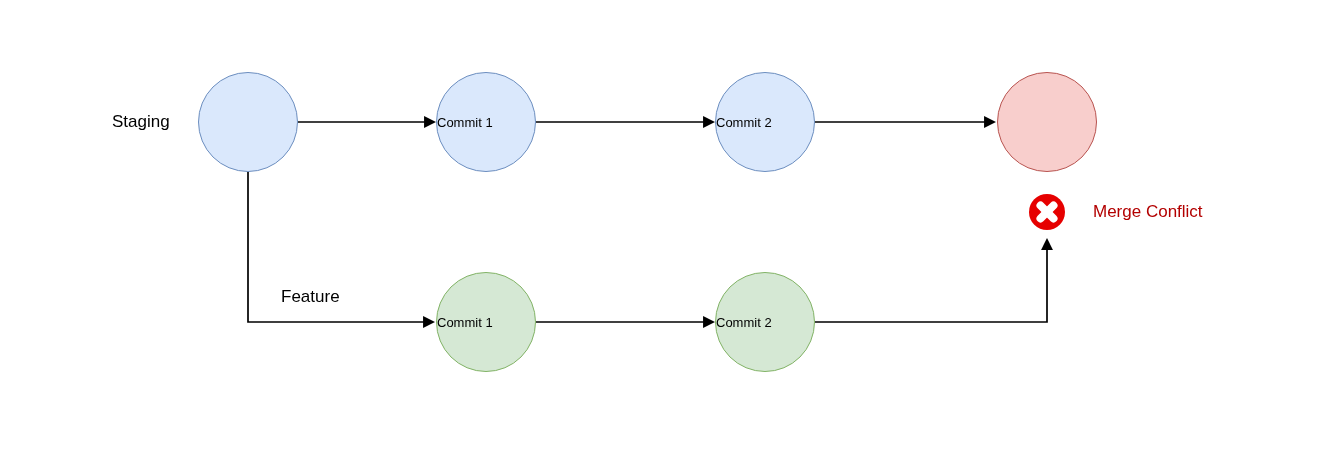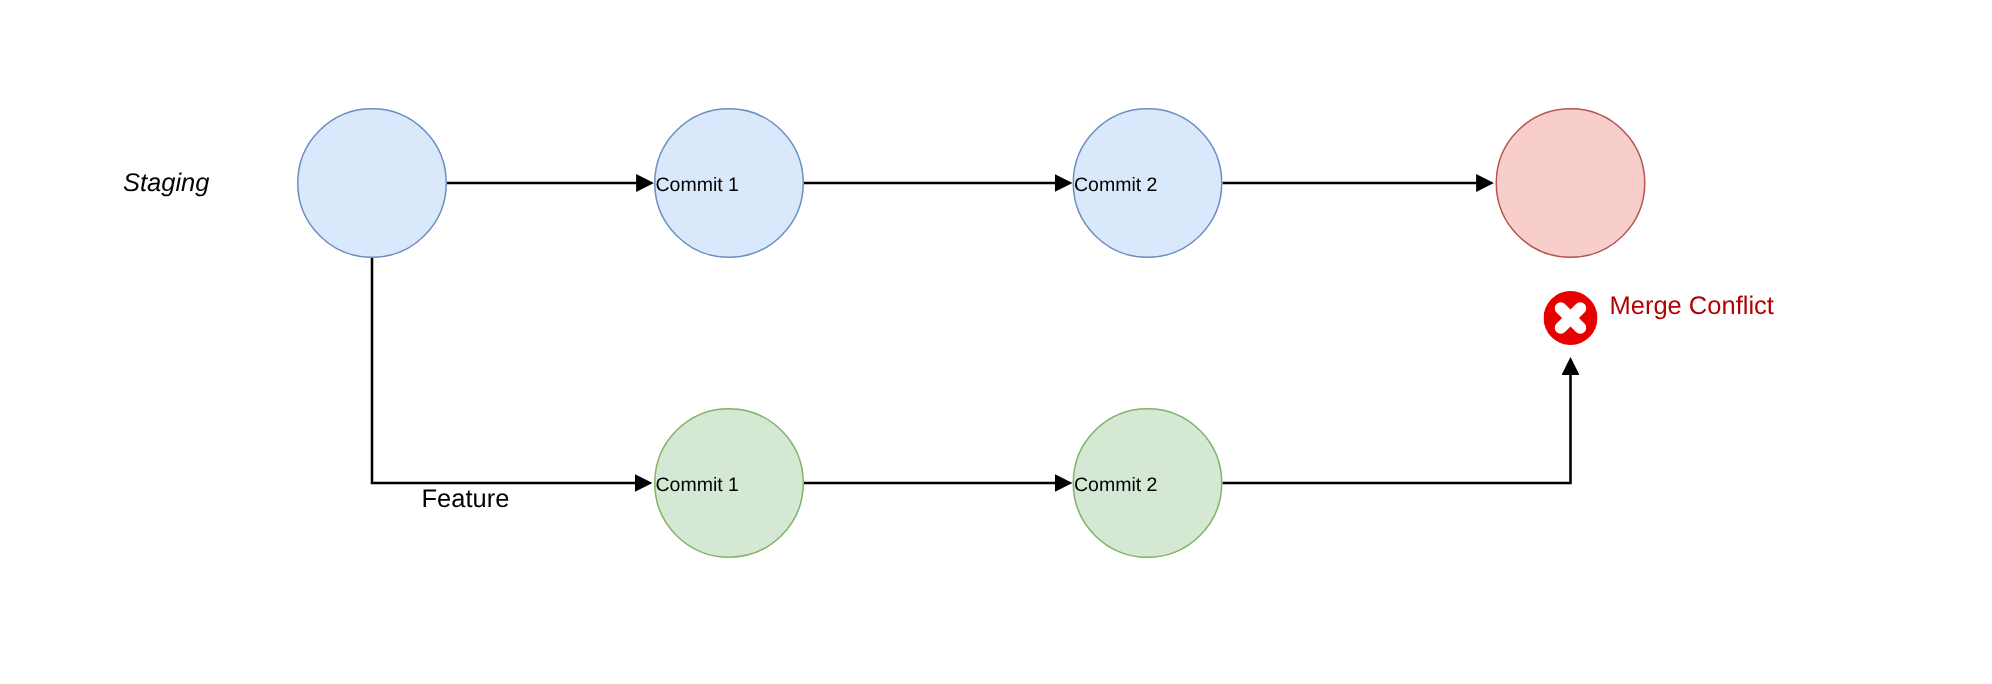--- a/index.html
+++ b/index.html
@@ -52,22 +52,22 @@
     position: absolute;
     font-size: 17px;
     color: #000000;
     white-space: nowrap;
   }
   .annotation {
     position: absolute;
     left: 1029px; top: 194px;
     height: 36px;
     display: flex;
-    align-items: flex-start;
-    gap: 8px;
+    align-items: center;
+    gap: 28px;
   }
   .annotation .error-icon { width: 36px; height: 36px; display: block; }
   .annotation .annotation-text {
     font-size: 17px;
     color: var(--conflict-text);
     white-space: nowrap;
   }
 </style>
 </head>
 <body>
@@ -81,23 +81,23 @@
       </marker>
     </defs>
     <path d="M298 122 H433" marker-end="url(#arrowhead)"></path>
     <path d="M536 122 H712" marker-end="url(#arrowhead)"></path>
     <path d="M815 122 H993" marker-end="url(#arrowhead)"></path>
     <path d="M248 172 V322 H432" marker-end="url(#arrowhead)"></path>
     <path d="M536 322 H712" marker-end="url(#arrowhead)"></path>
     <path d="M815 322 H1047 V241" marker-end="url(#arrowhead)"></path>
   </svg>
 
-  <div class="branch-label" style="left:82px; top:112px;font-style:italic;">Staging</div>
+  <div class="branch-label" style="left:112px; top:112px;">Staging</div>
 
-  <div class="branch-label" style="left:281px; top:287px;margin-top:36px;">Feature</div>
+  <div class="branch-label" style="left:281px; top:287px;">Feature</div>
 
   <div class="node blue" style="left:198px; top:72px;">
     <span></span>
   </div>
 
   <div class="node blue" style="left:436px; top:72px;">
     <span>Commit 1</span>
   </div>
 
   <div class="node blue" style="left:715px; top:72px;">

